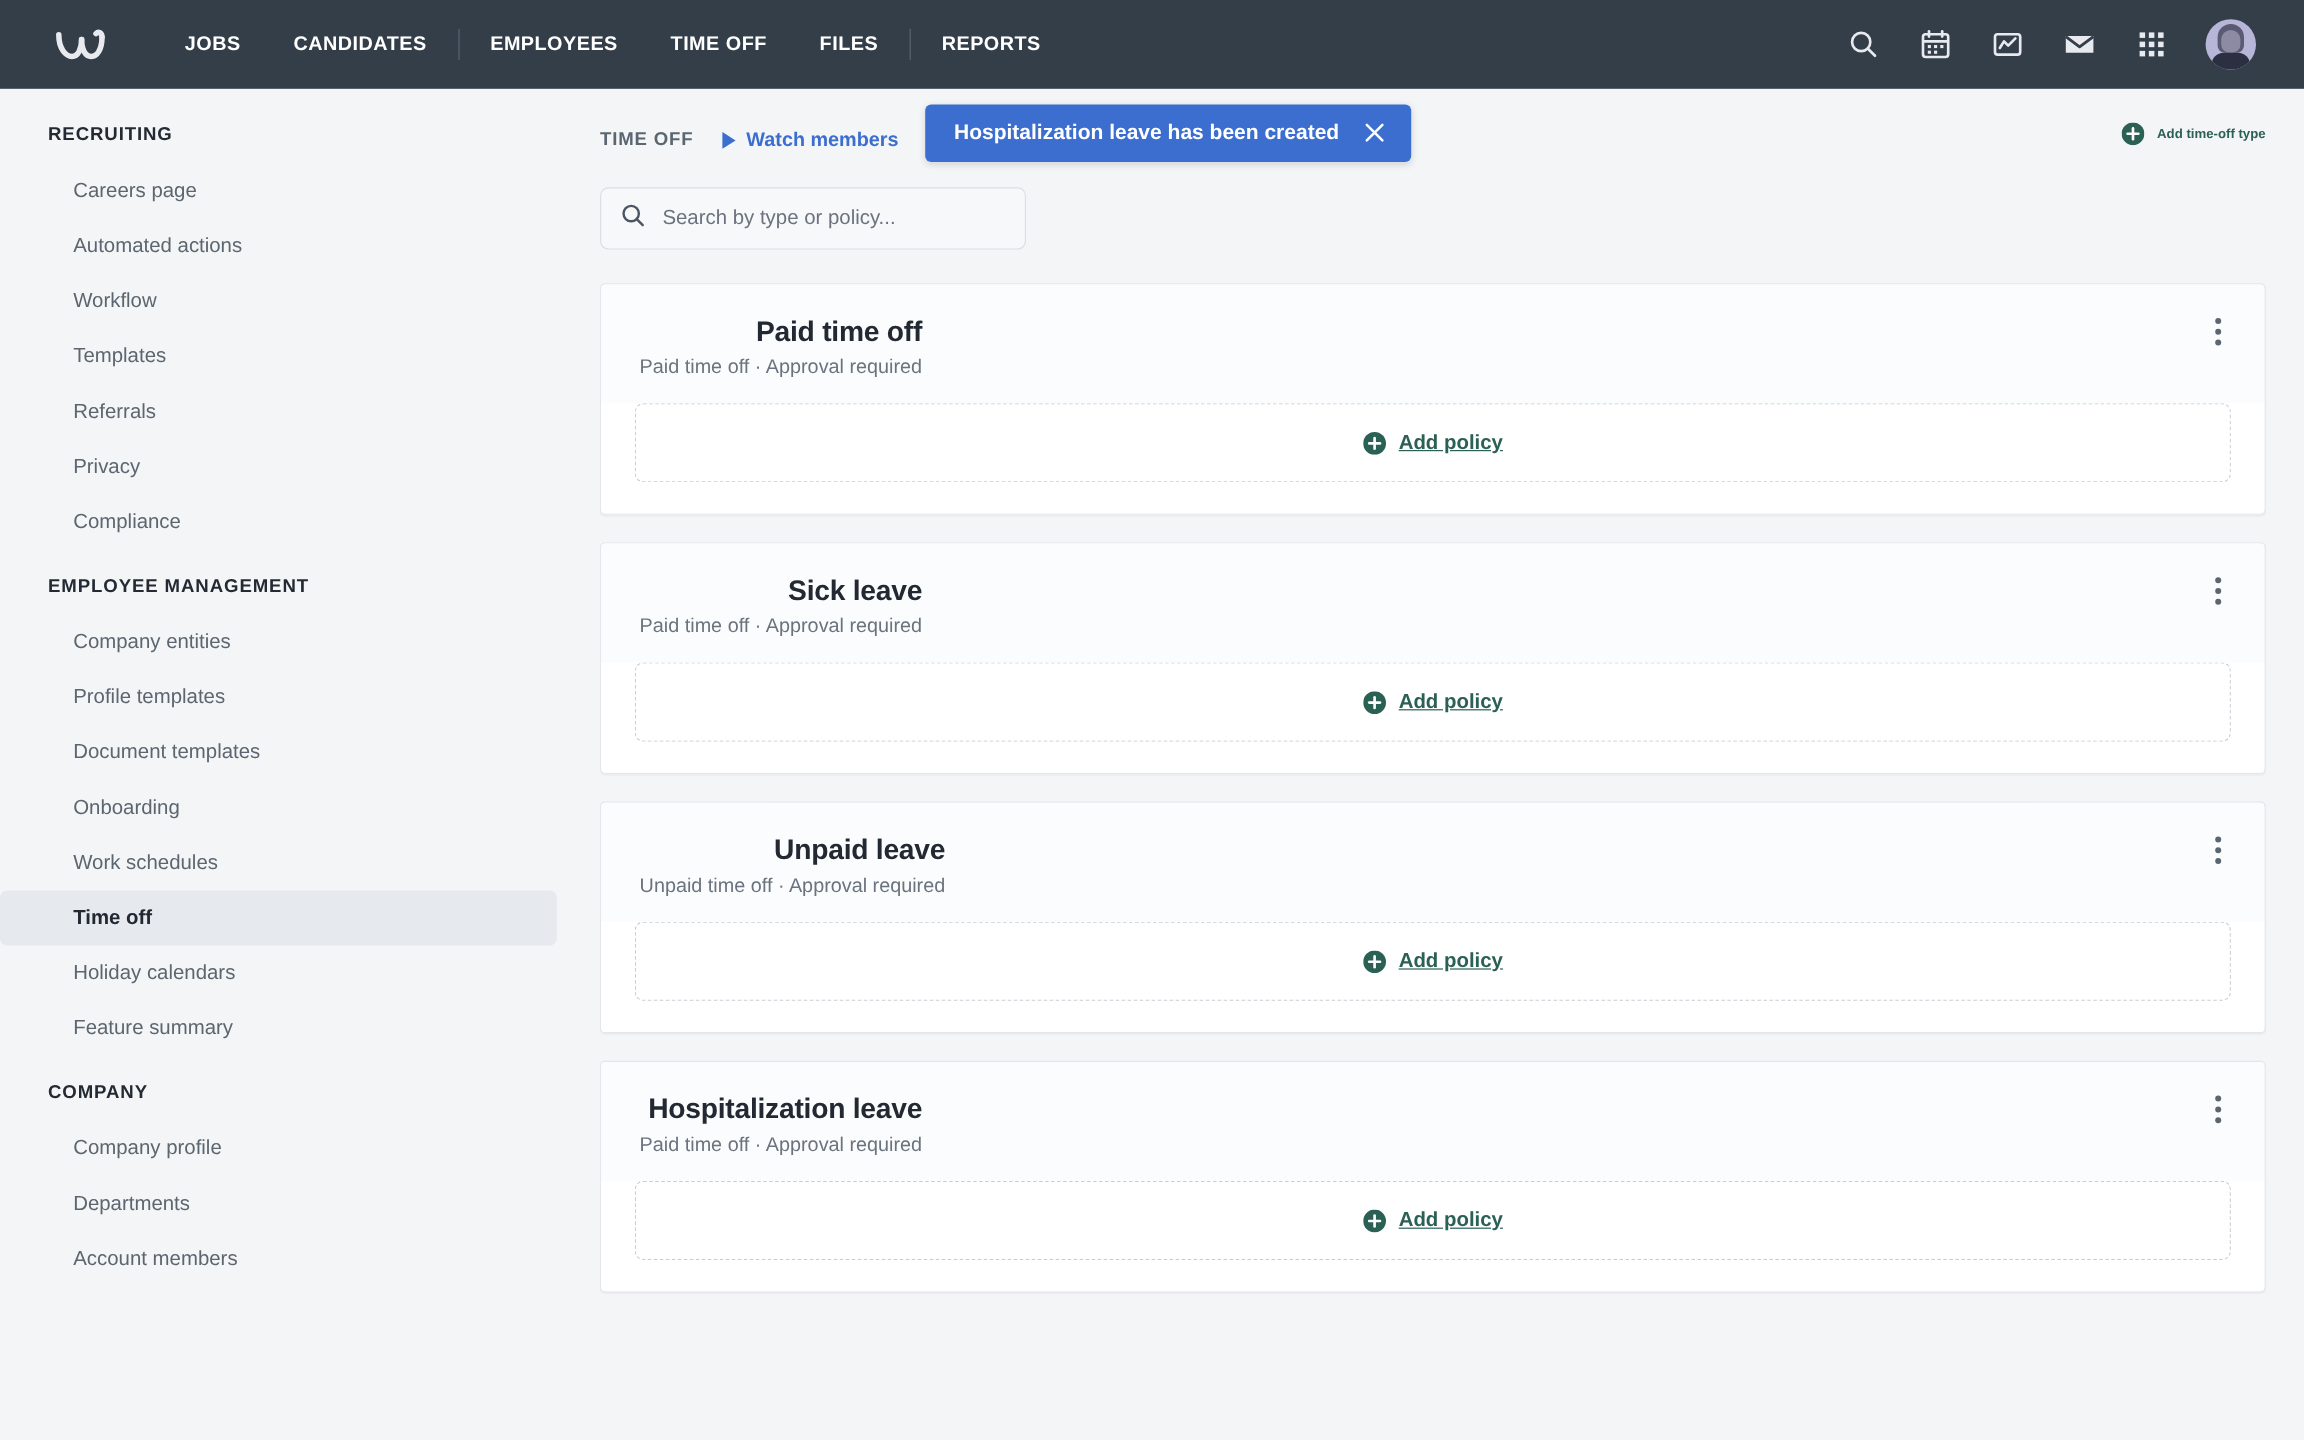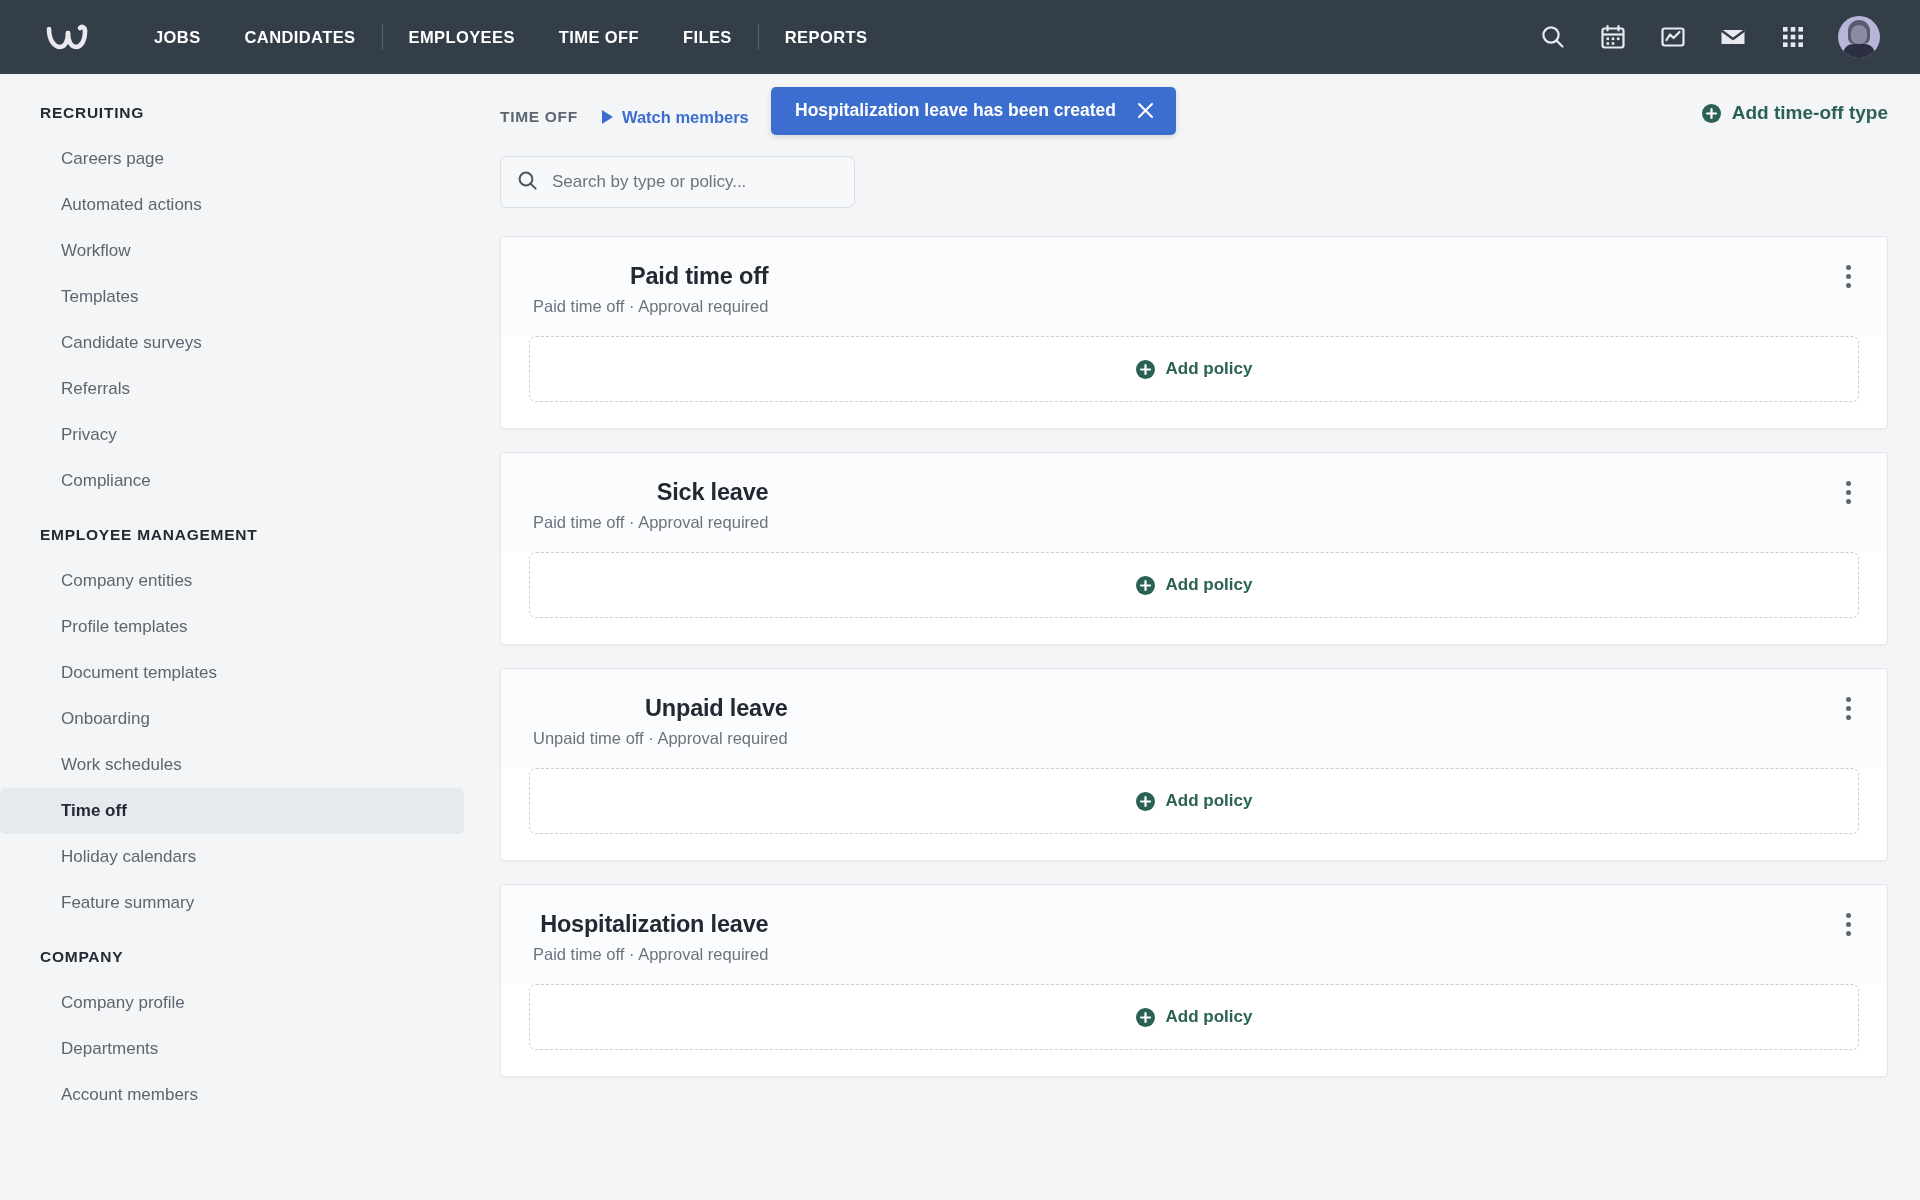--- a/index.html
+++ b/index.html
@@ -227,21 +227,21 @@
   }
 
   .add-type-btn {
     position: absolute;
     right: 0;
     top: 2px;
     display: flex;
     align-items: center;
     gap: 11px;
     color: #2b6054;
-    font-size: 19px;
+    font-size: 11px;
     font-weight: bold;
     cursor: pointer;
     white-space: nowrap;
   }
 
   .search-wrap {
     width: 355px;
     height: 52px;
     background: #f7f8fa;
     border: 1px solid #dadfe5;
@@ -330,20 +330,21 @@
     height: 66px;
     display: flex;
     align-items: center;
     justify-content: center;
     gap: 11px;
     color: #2b6054;
     font-size: 17px;
     font-weight: bold;
     cursor: pointer;
     background: #fff;
+    text-decoration: underline;
   }
 
   .plus-ico { display: flex; align-items: center; }
 </style>
 </head>
 <body>
 
 <div class="topnav">
 
   <div class="logo">
@@ -439,21 +440,20 @@
 <div class="shell">
 
   <div class="sidebar">
 
     <div class="side-group">
       <div class="side-head">RECRUITING</div>
       <div class="side-item">Careers page</div>
       <div class="side-item">Automated actions</div>
       <div class="side-item">Workflow</div>
       <div class="side-item">Templates</div>
-      <div class="side-item">Candidate surveys</div>
       <div class="side-item">Referrals</div>
       <div class="side-item">Privacy</div>
       <div class="side-item">Compliance</div>
     </div>
 
     <div class="side-group">
       <div class="side-head">EMPLOYEE MANAGEMENT</div>
       <div class="side-item">Company entities</div>
       <div class="side-item">Profile templates</div>
       <div class="side-item">Document templates</div>

